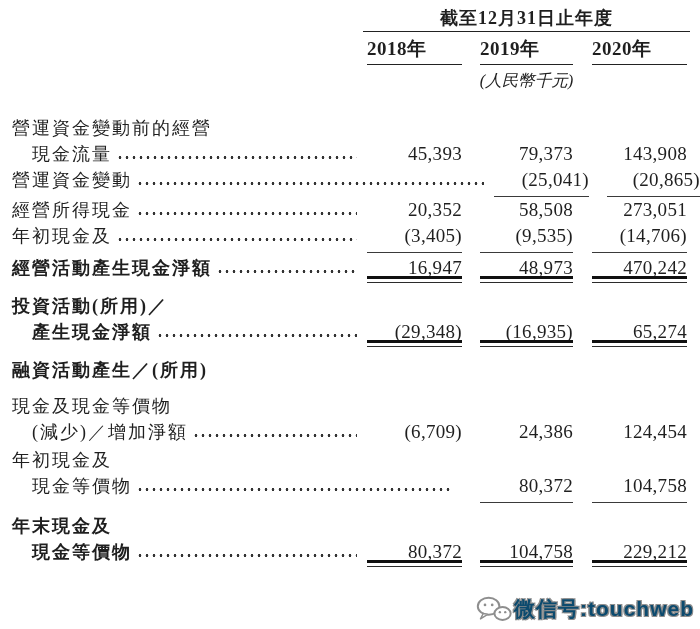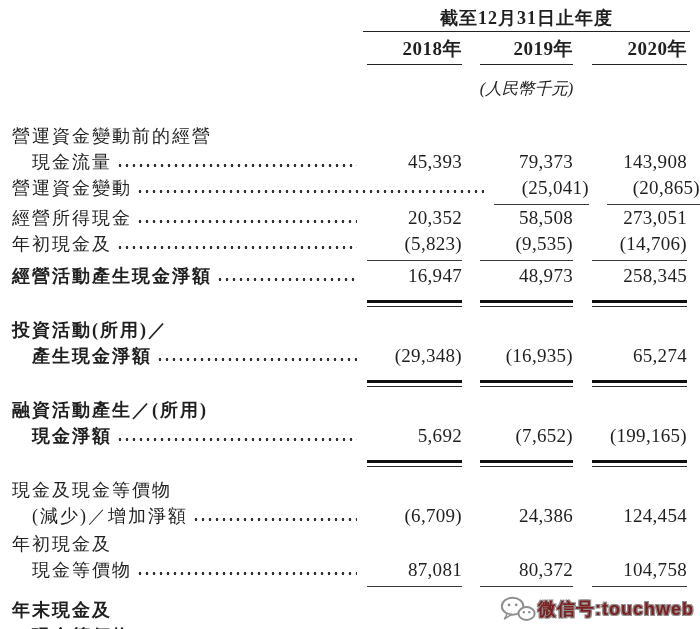--- a/index.html
+++ b/index.html
@@ -35,41 +35,40 @@
     width: 327px;
     margin: 3px 10px 0 auto;
     border-bottom: 1.6px solid #222;
   }
   .hdr-years, .hdr-unit, .l2 {
     display: flex;
     align-items: baseline;
   }
   .hspacer { flex: 1 1 auto; }
   .ycell {
-    text-align: right;
+    text-align: left;
     font-weight: 700;
     font-size: 19px;
     line-height: 22px;
     padding-bottom: 4px;
     border-bottom: 1.5px solid #222;
     letter-spacing: 0.5px;
     white-space: nowrap;
   }
   .hdr-years { margin-top: 6px; }
   .hdr-unit { margin-top: 5px; }
   .ucell {
     text-align: right;
     font-style: italic;
     font-size: 16.5px;
     line-height: 22px;
     white-space: nowrap;
     display: flex;
     justify-content: center;
     overflow: visible;
-    margin-top: 8px;
   }
 
   
   .c1 { width: 95px; flex: 0 0 95px; }
   .c2 { width: 93px; flex: 0 0 93px; margin-left: 18px; }
   .c3 { width: 95px; flex: 0 0 95px; margin-left: 19px; margin-right: 13px; }
 
   
   .rows { margin-top: 24px; }
   .trow { margin: 0; }
@@ -109,21 +108,21 @@
   }
 
   
   .us .cell {
     border-bottom: 1.3px solid #3a3a3a;
     padding-bottom: 4px;
   }
   
   .ud .cell {
     position: relative;
-    padding-bottom: 19px;
+    padding-bottom: 3px;
   }
   .ud .cell::after {
     content: "";
     position: absolute;
     left: 0; right: 0; bottom: 0;
     height: 3px;
     border-top: 3px solid #101010;
     border-bottom: 1.6px solid #2b2b2b;
   }
 
@@ -137,23 +136,23 @@
     right: 6px;
     bottom: 6px;
     display: flex;
     align-items: center;
     gap: 2px;
     pointer-events: none;
   }
   .wm-text {
     font-family: "Liberation Sans", "DejaVu Sans", sans-serif;
     font-weight: 700;
-    font-size: 18px;
+    font-size: 21px;
     letter-spacing: 1px;
-    color: #7f1d1d;
+    color: #0c4a6e;
     text-shadow:
       -1.2px -1.2px 0 #8e8e8e,
        1.2px -1.2px 0 #8e8e8e,
       -1.2px  1.2px 0 #8e8e8e,
        1.2px  1.2px 0 #8e8e8e;
     white-space: nowrap;
   }
 </style>
 </head>
 <body>
@@ -206,75 +205,67 @@
         <span class="cell c1">20,352</span>
         <span class="cell c2">58,508</span>
         <span class="cell c3">273,051</span>
       </div>
     </div>
 
     <div class="trow us">
       <div class="l2">
         <span class="lab">年初現金及</span>
         <span class="leader"></span>
-        <span class="cell c1">(5,823)</span>
+        <span class="cell c1">(3,405)</span>
         <span class="cell c2">(9,535)</span>
         <span class="cell c3">(14,706)</span>
       </div>
     </div>
 
     <div class="trow ud b mt-sm">
       <div class="l2">
         <span class="lab">經營活動產生現金淨額</span>
         <span class="leader"></span>
         <span class="cell c1">16,947</span>
         <span class="cell c2">48,973</span>
-        <span class="cell c3">258,345</span>
+        <span class="cell c3">470,242</span>
       </div>
     </div>
 
     <div class="trow ud b ind mt-sec">
       <div class="l1">投資活動(所用)／</div>
       <div class="l2">
         <span class="lab">產生現金淨額</span>
         <span class="leader"></span>
         <span class="cell c1">(29,348)</span>
         <span class="cell c2">(16,935)</span>
         <span class="cell c3">65,274</span>
       </div>
     </div>
 
     <div class="trow ud b ind mt-sec">
       <div class="l1">融資活動產生／(所用)</div>
-      <div class="l2">
-        <span class="lab">現金淨額</span>
-        <span class="leader"></span>
-        <span class="cell c1">5,692</span>
-        <span class="cell c2">(7,652)</span>
-        <span class="cell c3">(199,165)</span>
-      </div>
     </div>
 
     <div class="trow ind mt-sec">
       <div class="l1">現金及現金等價物</div>
       <div class="l2">
         <span class="lab">(減少)／增加淨額</span>
         <span class="leader"></span>
         <span class="cell c1">(6,709)</span>
         <span class="cell c2">24,386</span>
         <span class="cell c3">124,454</span>
       </div>
     </div>
 
     <div class="trow us ind mt-sm2">
       <div class="l1">年初現金及</div>
       <div class="l2">
         <span class="lab">現金等價物</span>
         <span class="leader"></span>
-        <span class="cell c1">87,081</span>
         <span class="cell c2">80,372</span>
         <span class="cell c3">104,758</span>
       </div>
     </div>
 
     <div class="trow ud b ind mt-sec">
       <div class="l1">年末現金及</div>
       <div class="l2">
         <span class="lab">現金等價物</span>
         <span class="leader"></span>

